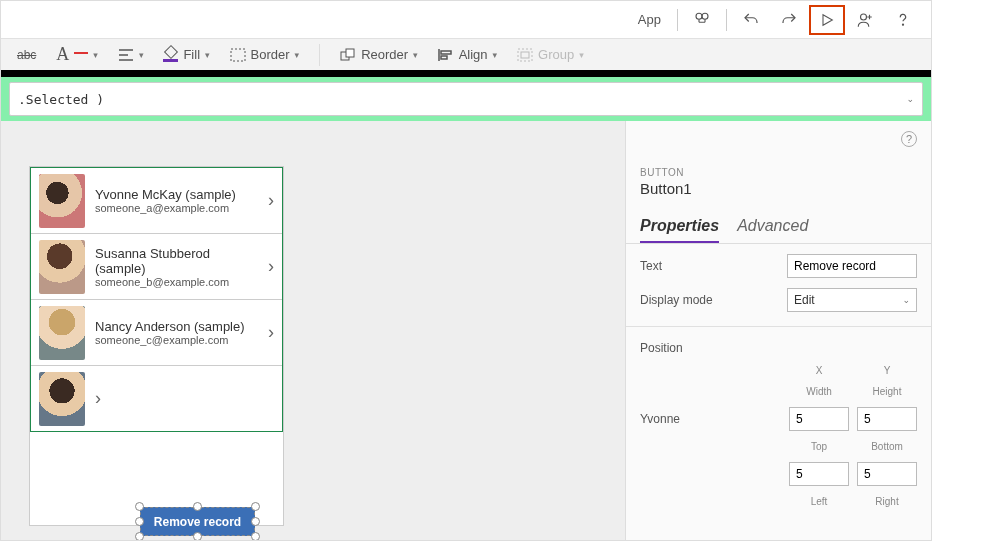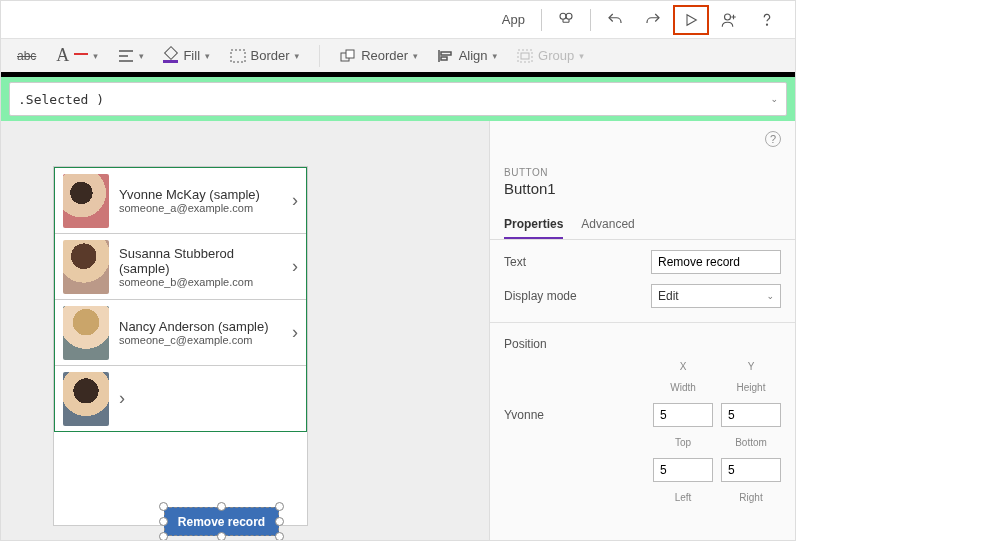--- a/index.html
+++ b/index.html
@@ -1,44 +1,44 @@
 <!DOCTYPE html>
 <html><head>
 <meta charset="utf-8">
 <style>
   * { box-sizing: border-box; }
   html, body { margin: 0; padding: 0; font-family: "Segoe UI", Arial, sans-serif; font-size: 13px; color: #333; background: #fff; }
-  .app { width: 796px; height: 541px; display: flex; flex-direction: column; border: 1px solid #ddd; }
+  .app { width: 932px; height: 541px; display: flex; flex-direction: column; border: 1px solid #ddd; }
 
   
   .topbar { height: 38px; border-bottom: 1px solid #e1e1e1; display: flex; align-items: center; justify-content: flex-end; padding: 0 10px; gap: 2px; }
   .topbar .tb-btn { width: 36px; height: 30px; display: flex; align-items: center; justify-content: center; color: #555; cursor: pointer; }
   .topbar .tb-text { padding: 0 10px; color: #555; }
   .topbar .sep { width: 1px; height: 22px; background: #ccc; margin: 0 4px; }
   .play-highlight { border: 2px solid #d83b01; }
 
   
-  .fmtbar { height: 38px; border-bottom: 5px solid #000000; display: flex; align-items: center; padding: 0 10px; gap: 8px; background: #fff; }
+  .fmtbar { height: 38px; border-bottom: 7px solid #000000; display: flex; align-items: center; padding: 0 10px; gap: 8px; background: #fff; }
   .fmtbg { background: #f3f3f3; }
   .fmt-item { display: flex; align-items: center; gap: 5px; padding: 3px 6px; color: #555; cursor: pointer; }
   .fmt-item.disabled { color: #bbb; }
   .chev { font-size: 9px; color: #777; }
   .fmt-sep { width: 1px; height: 22px; background: #ddd; margin: 0 6px; }
   .fill-ic { width: 15px; height: 15px; border-bottom: 3px solid #6b2fb3; position: relative; }
   .fill-ic::before { content: ""; position: absolute; top: 0; left: 3px; width: 8px; height: 8px; border: 1px solid #555; transform: rotate(45deg); }
 
   
   .formula { height: 34px; border: 1px solid #ccc; margin: 4px 8px; border-radius: 2px; display: flex; align-items: center; padding: 0 8px; justify-content: space-between; background: #fff; }
   .formula-text { font-family: Consolas, monospace; font-size: 13px; color: #333; }
   .formula-bar-wrap { background: #86efac; padding: 1px 0; }
 
   
   .main { flex: 1; display: flex; overflow: hidden; background: #eee; }
   .canvas { flex: 1; position: relative; }
-  .phone { position: absolute; left: 52px; top: 45px; width: 255px; height: 360px; background: #fff; border: 1px solid #ccc; }
+  .phone { position: absolute; left: 28px; top: 45px; width: 255px; height: 360px; background: #fff; border: 1px solid #ccc; }
   .gallery { border: 1px solid #1f8a4c; height: 265px; overflow: hidden; }
   .row { display: flex; align-items: center; gap: 10px; padding: 6px 8px; border-bottom: 1px solid #ccc; height: 66px; }
   .avatar { width: 46px; height: 54px; border-radius: 2px; flex-shrink: 0; }
   .avatar.a0 { background: radial-gradient(circle at 40% 35%, #3a2a22 0 25%, #e6c6a8 25% 55%, #c77 55% 100%); }
   .avatar.a1 { background: radial-gradient(circle at 45% 30%, #5a3a2a 0 28%, #e8caa6 28% 58%, #b98 58% 100%); }
   .avatar.a2 { background: radial-gradient(circle at 50% 30%, #caa56a 0 30%, #efd5b8 30% 60%, #788 60% 100%); }
   .avatar.a3 { background: radial-gradient(circle at 50% 35%, #3a2a22 0 30%, #e8caa6 30% 60%, #678 60% 100%); }
   .row-text { flex: 1; }
   .row-name { font-size: 13px; color: #333; }
   .row-email { font-size: 11px; color: #555; }
@@ -48,21 +48,21 @@
   .handle { position: absolute; width: 9px; height: 9px; border: 1px solid #888; border-radius: 50%; background: #fff; }
   .btn-wrap { position: absolute; left: 110px; top: 340px; width: 115px; height: 29px; }
 
   
   .rpanel { width: 306px; background: #fafafa; border-left: 1px solid #ddd; display: flex; flex-direction: column; }
   .rp-header { padding: 10px 14px 6px; }
   .rp-type { font-size: 10px; letter-spacing: 0.5px; color: #888; margin-top: 36px; }
   .rp-name { font-size: 15px; color: #333; margin-top: 2px; }
   .rp-help { float: right; width: 16px; height: 16px; border: 1px solid #aaa; border-radius: 50%; font-size: 11px; text-align: center; line-height: 14px; color: #888; }
   .tabs { display: flex; gap: 18px; padding: 0 14px; border-bottom: 1px solid #ddd; margin-top: 8px; }
-  .tab { padding: 6px 0; font-size: 12px; color: #666; cursor: pointer; }
+  .tab { padding: 6px 0; font-size: 16px; color: #666; cursor: pointer; font-style: italic; }
   .tab.active { color: #333; font-weight: 600; border-bottom: 2px solid #6b2fb3; }
   .props { padding: 10px 14px; display: flex; flex-direction: column; gap: 10px; overflow: auto; }
   .prop-row { display: flex; align-items: center; justify-content: space-between; gap: 8px; font-size: 12px; }
   .prop-label { color: #555; flex: 1; }
   .prop-input { width: 130px; height: 24px; border: 1px solid #bbb; padding: 0 6px; font-size: 12px; background: #fff; }
   .prop-select { width: 130px; height: 24px; border: 1px solid #bbb; padding: 0 6px; font-size: 12px; background: #fff; display: flex; align-items: center; justify-content: space-between; }
   .propdiv { border-top: 1px solid #e0e0e0; margin: 4px -14px; }
   .toggle { width: 36px; height: 16px; border-radius: 8px; background: #8a2da5; position: relative; }
   .toggle::after { content: ""; position: absolute; right: 2px; top: 2px; width: 12px; height: 12px; background: #fff; border-radius: 50%; }
   .on-label { font-size: 12px; color: #555; margin-right: 6px; }

